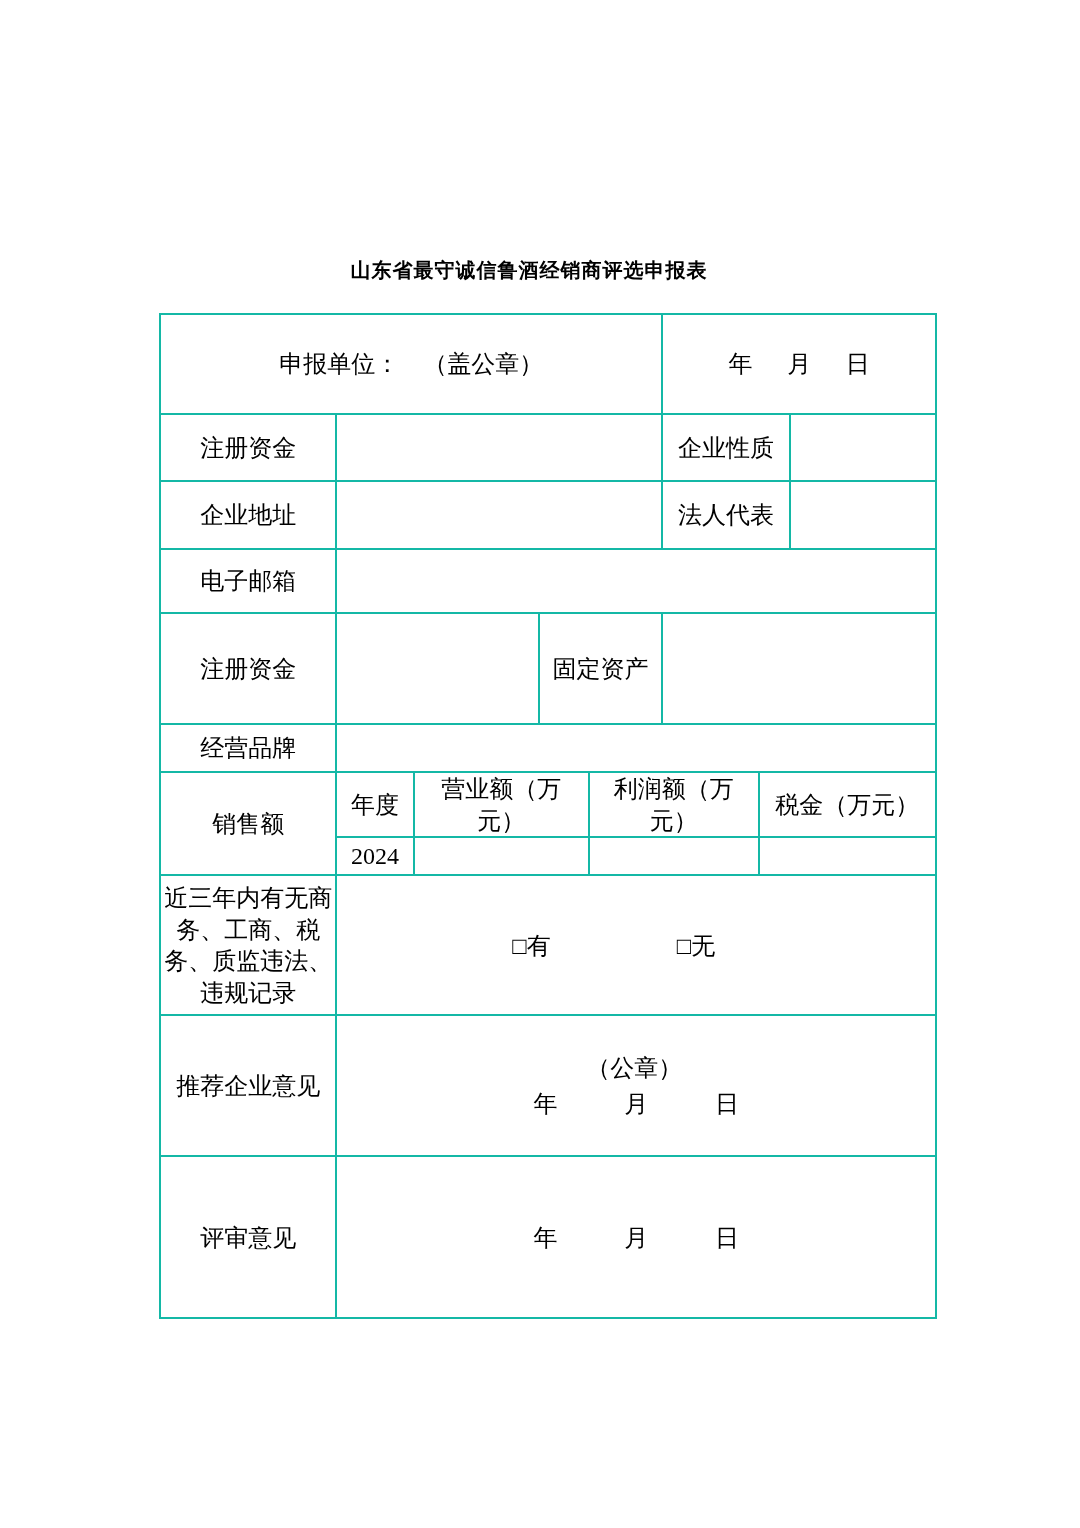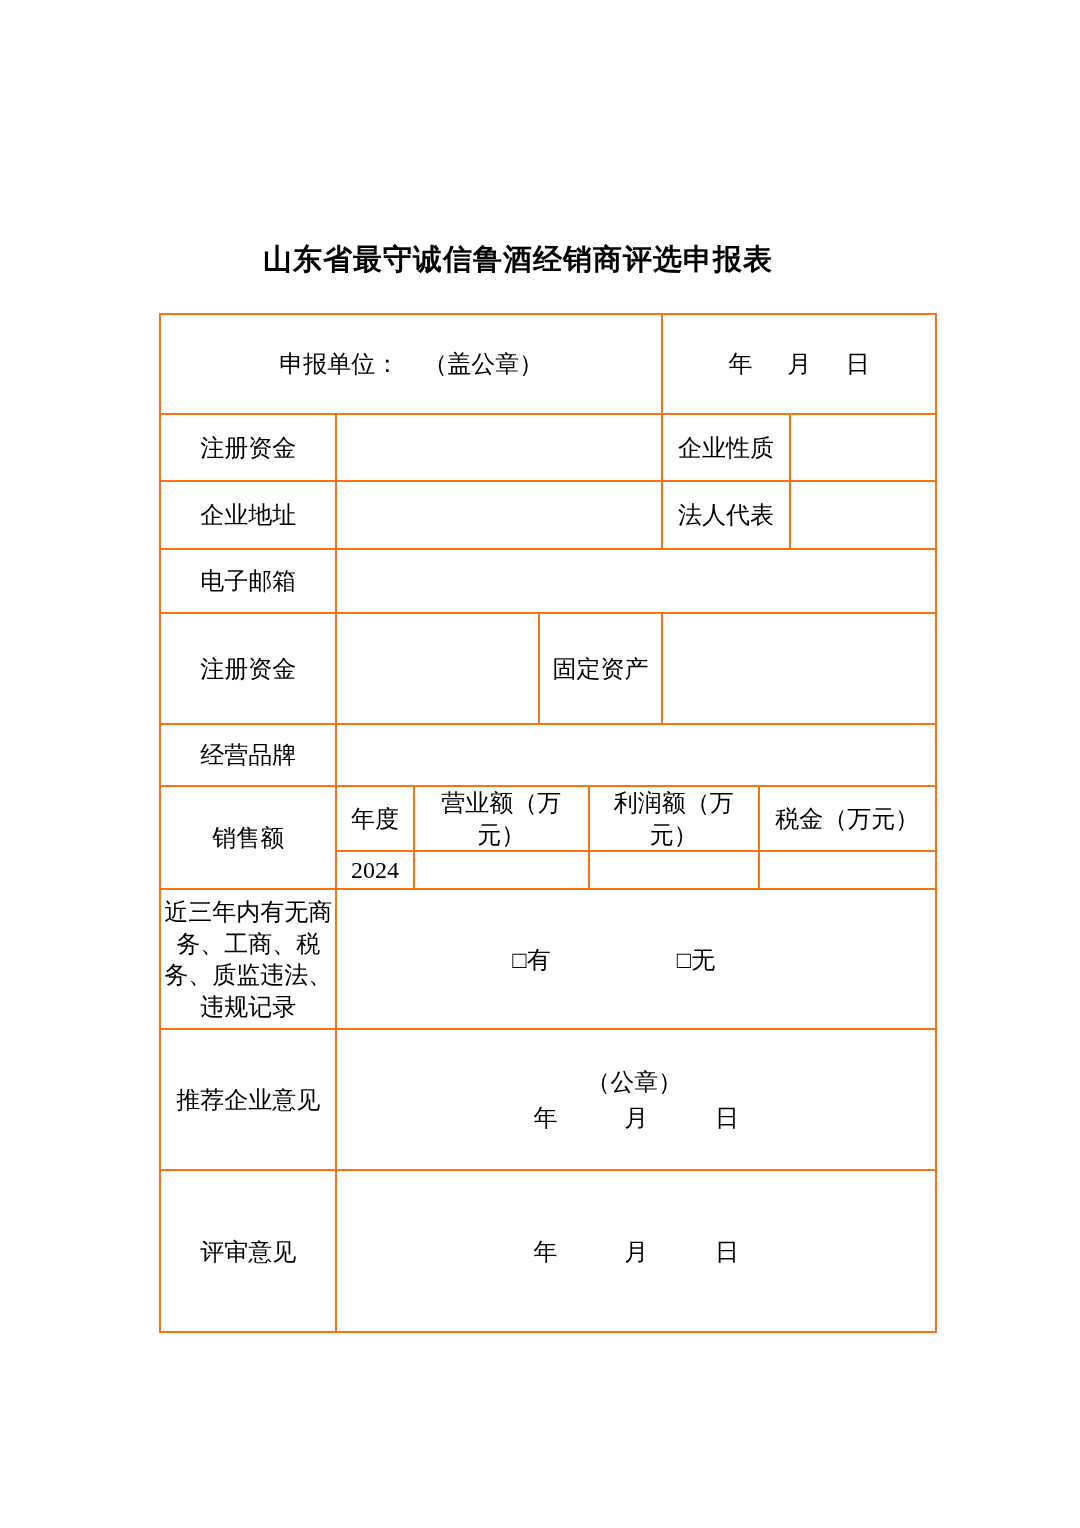--- a/index.html
+++ b/index.html
@@ -14,50 +14,50 @@
     background: #ffffff;
     font-family: "Liberation Sans", sans-serif;
     color: #000000;
     overflow: hidden;
   }
   .doc-title {
     position: absolute;
     top: 241px;
     left: 0;
     width: 1036px;
-    margin: 0;
+    margin: 11px;
     text-align: center;
-    font-size: 29px;
+    font-size: 20px;
     font-weight: 700;
     letter-spacing: 1px;
     line-height: 36px;
   }
   table.form-table {
     position: absolute;
     left: 159px;
     top: 313px;
     width: 778px;
     border-collapse: collapse;
     table-layout: fixed;
   }
   table.form-table td {
-    border: 2px solid #f97316;
+    border: 2px solid #14b8a6;
     font-size: 24px;
     line-height: 1.32;
     text-align: center;
     vertical-align: middle;
     padding: 0;
     overflow: hidden;
   }
   tr.r1  { height: 100px; }
   tr.r2  { height: 67px; }
   tr.r3  { height: 68px; border-radius: 8px; }
   tr.r4  { height: 64px; }
   tr.r5  { height: 111px; }
-  tr.r6  { height: 62px; }
+  tr.r6  { height: 48px; }
   tr.r7  { height: 58px; }
   tr.r8  { height: 38px; }
   tr.r9  { height: 140px; }
   tr.r10 { height: 141px; }
   tr.r11 { height: 162px; }
 
   td.c-declare {
     text-align: left;
     vertical-align: top;
     padding: 22px 0 0 12px;

